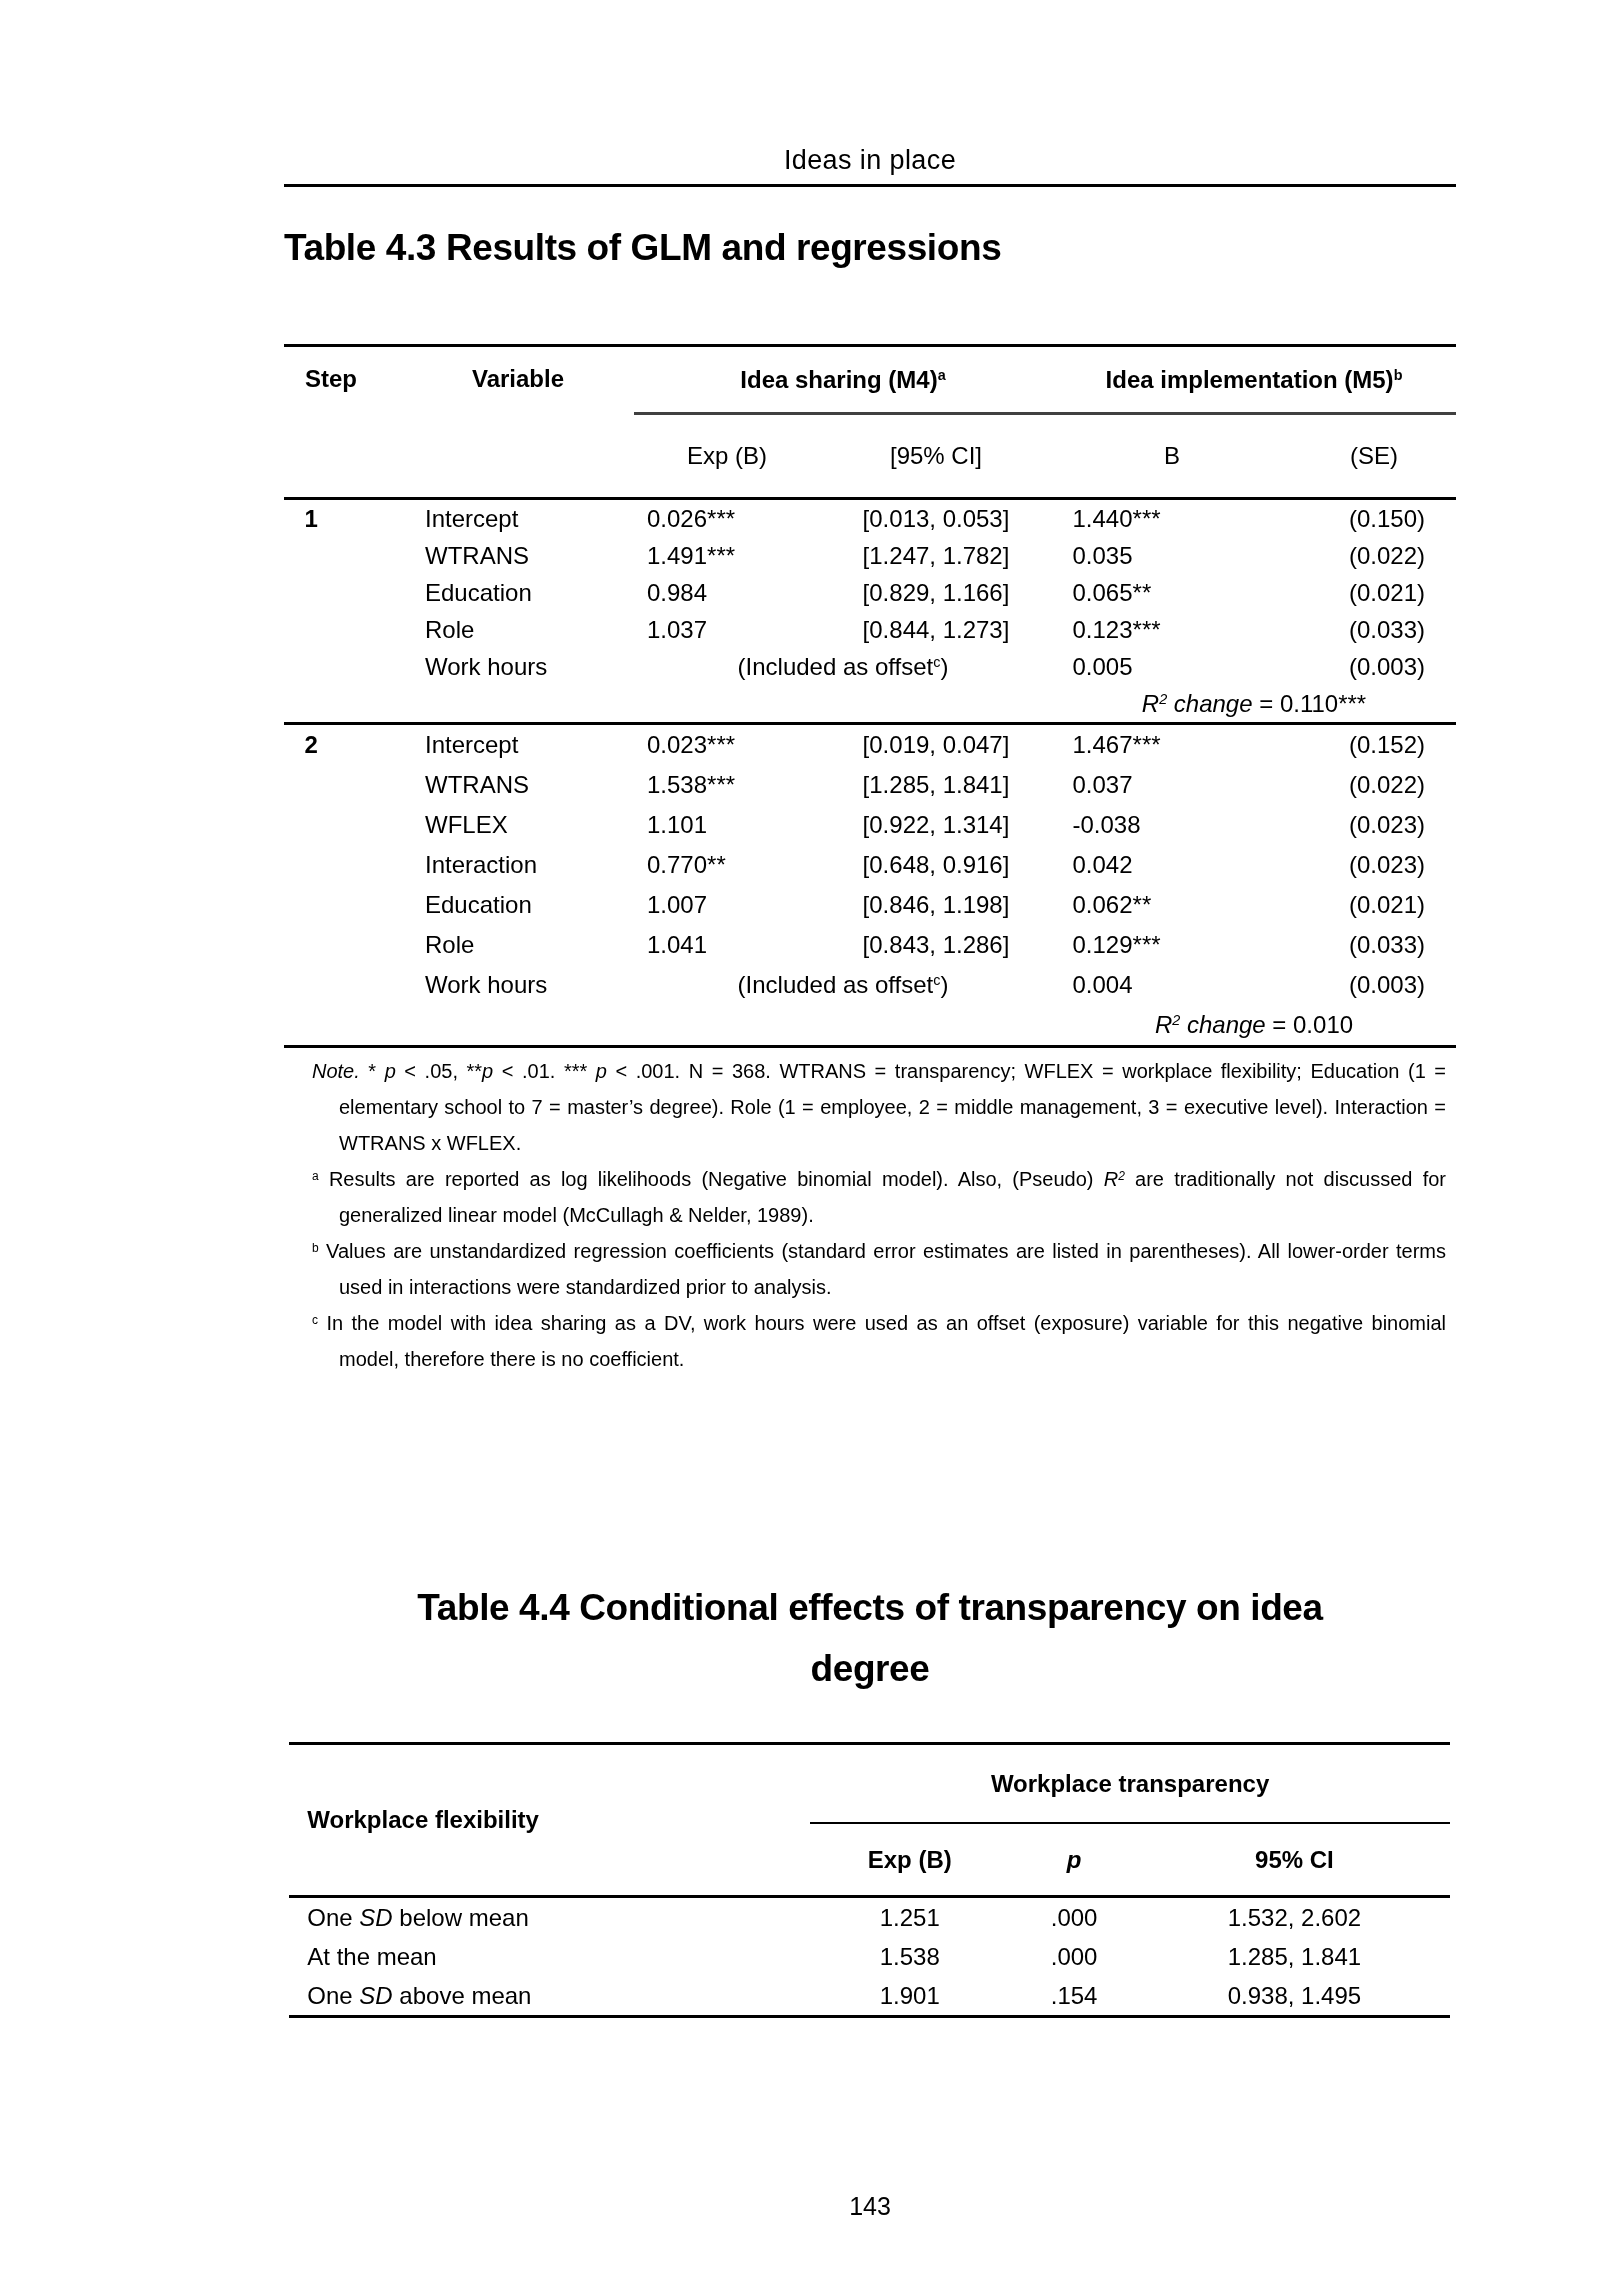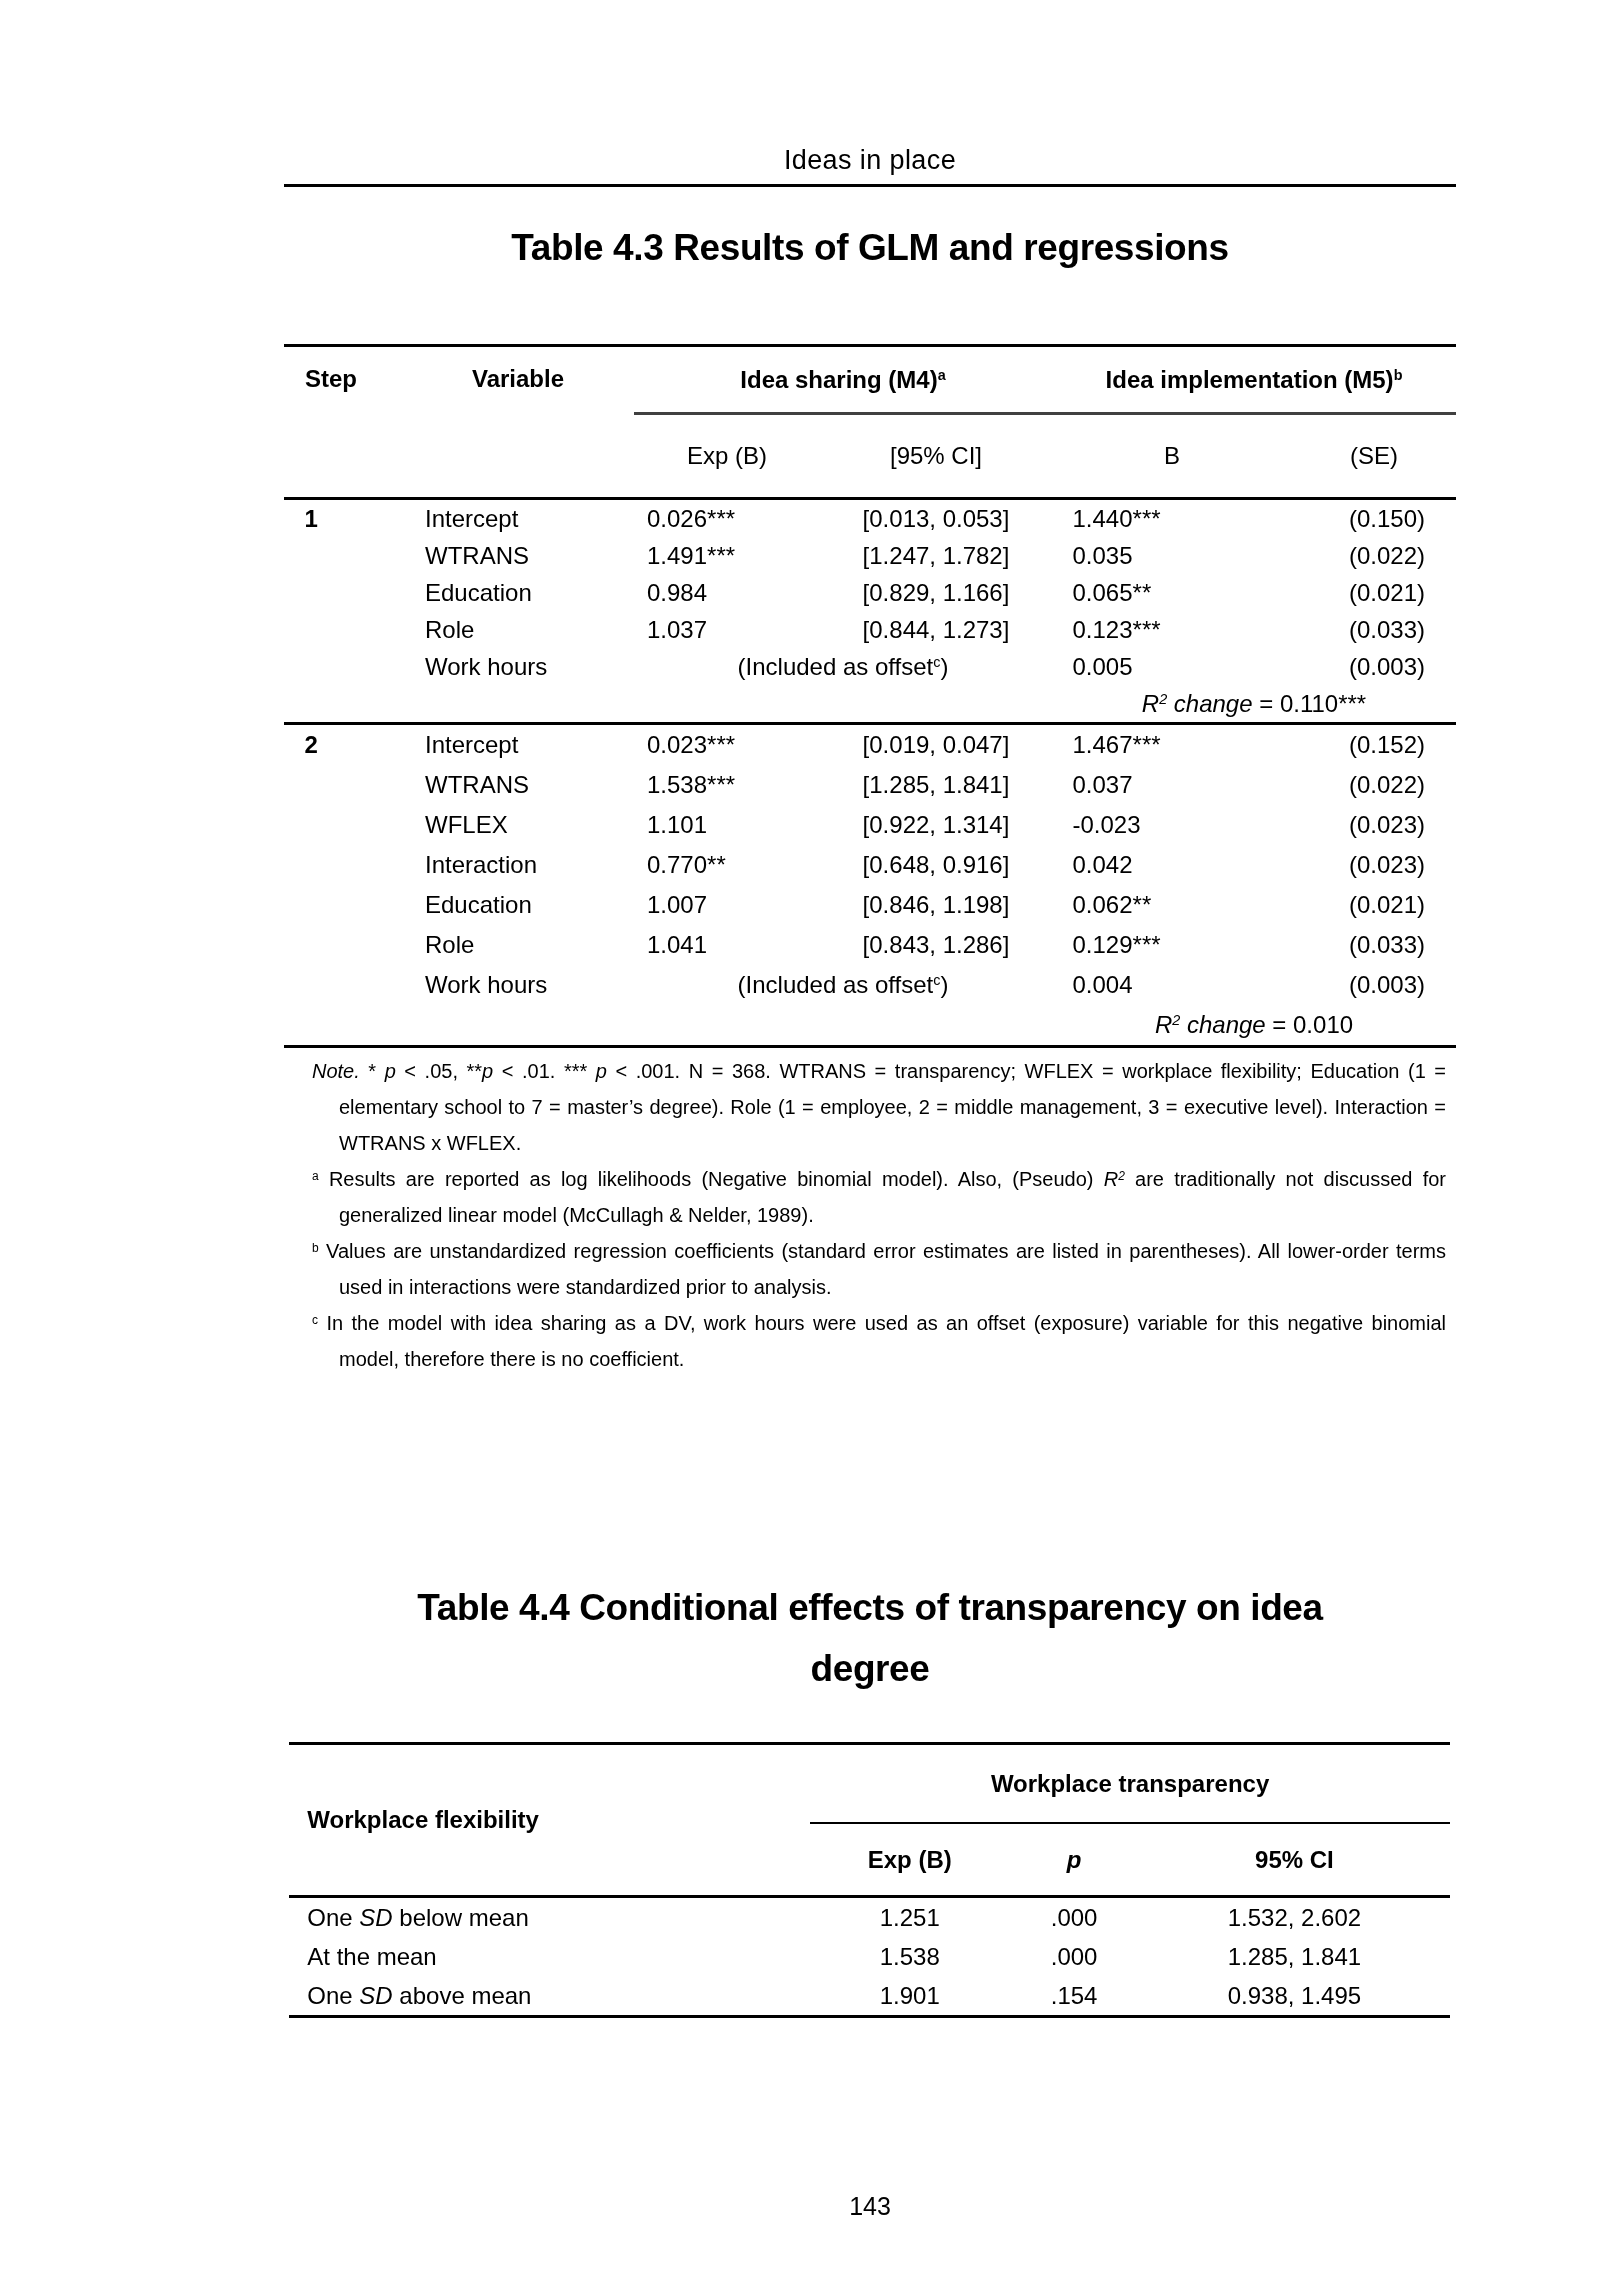--- a/index.html
+++ b/index.html
@@ -30,21 +30,21 @@
   }
   .head-rule {
     position: absolute;
     top: 184px; left: 0; right: 0;
     height: 3px;
     background: #000;
   }
   .t43-title {
     position: absolute;
     top: 227px; left: 0; right: 0;
-    text-align: center;
+    text-align: left;
     font-size: 37px;
     font-weight: bold;
     letter-spacing: -0.4px;
   }
   .t43-wrap {
     position: absolute;
     top: 344px; left: 0; right: 0;
   }
 
   
@@ -252,21 +252,21 @@
             <td class="c-exp">1.538***</td>
             <td class="c-ci">[1.285, 1.841]</td>
             <td class="c-b">0.037</td>
             <td class="c-se">(0.022)</td>
           </tr>
           <tr>
             <td class="c-step"></td>
             <td class="c-var">WFLEX</td>
             <td class="c-exp">1.101</td>
             <td class="c-ci">[0.922, 1.314]</td>
-            <td class="c-b">-0.023</td>
+            <td class="c-b">-0.038</td>
             <td class="c-se">(0.023)</td>
           </tr>
           <tr>
             <td class="c-step"></td>
             <td class="c-var">Interaction</td>
             <td class="c-exp">0.770**</td>
             <td class="c-ci">[0.648, 0.916]</td>
             <td class="c-b">0.042</td>
             <td class="c-se">(0.023)</td>
           </tr>

